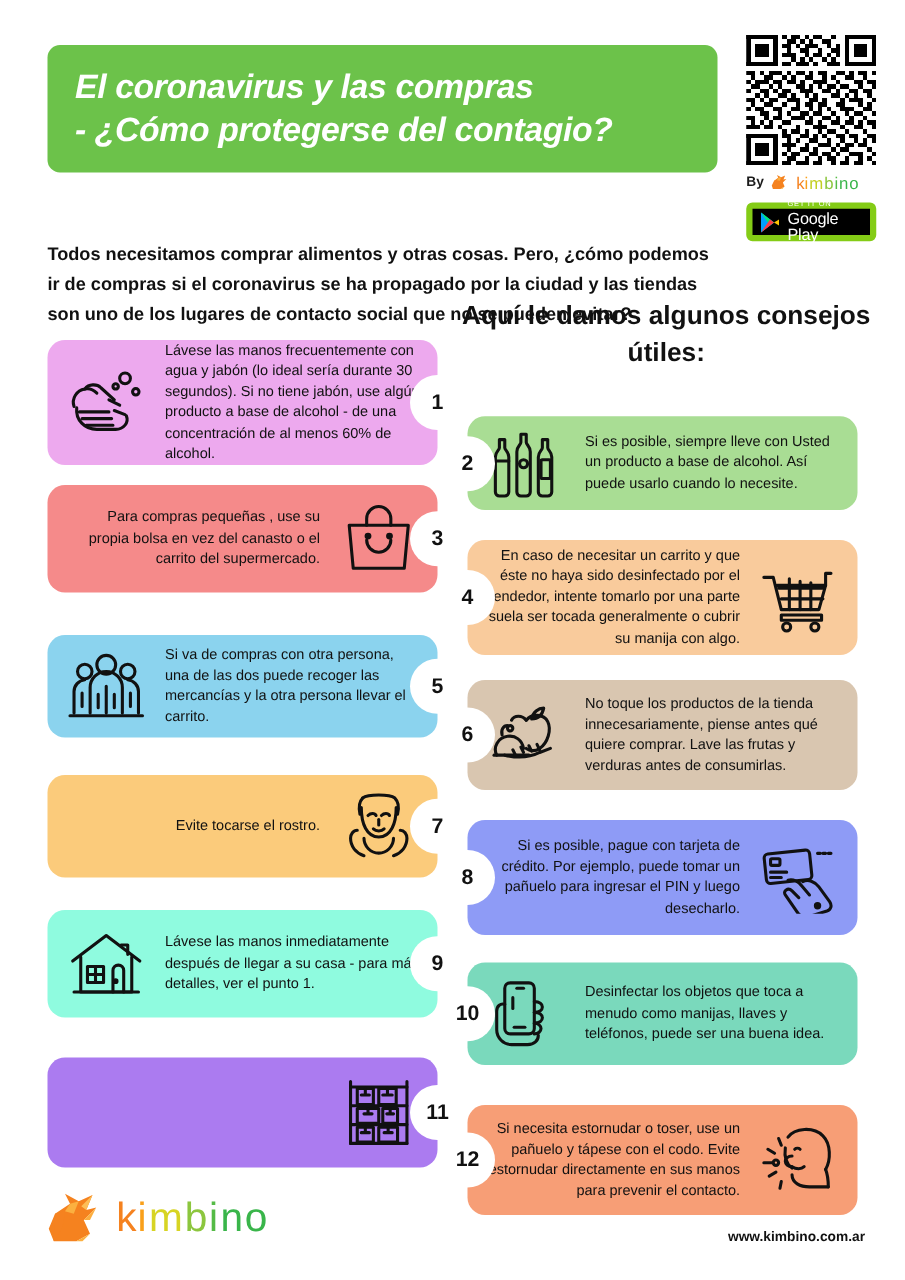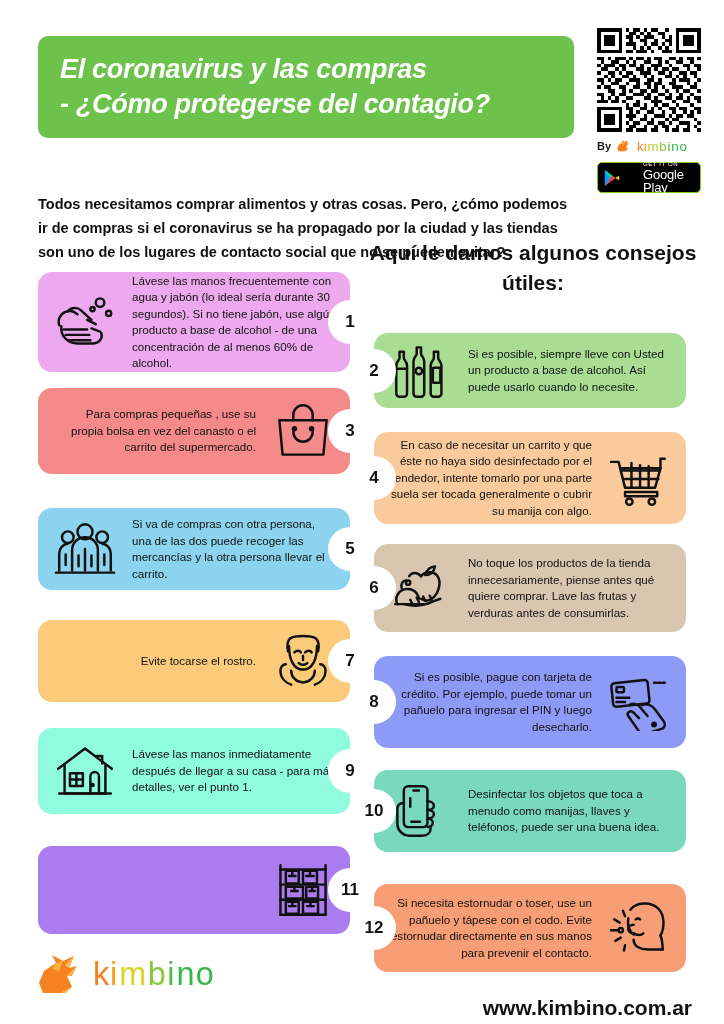--- a/index.html
+++ b/index.html
@@ -28,22 +28,22 @@
   .qr-img { width:104px; height:104px; display:block; }
   .by-row {
     display:flex; align-items:center; justify-content:center;
     gap:5px; margin-top:4px; height:20px;
   }
   .by-text { font-size:11px; font-weight:bold; color:#1a1a1a; }
   .sq-mini { width:16px; height:14px; }
   .kimbino-mini { height:15px; }
   .gp-badge {
     margin-top:6px; width:104px; height:31px; background:#000;
-    border:1px solid #84cc16; border-radius:5px;
-    display:flex; align-items:center; padding:0 6px; gap:23px;
+    border:5px solid #84cc16; border-radius:5px;
+    display:flex; align-items:center; padding:0 6px; gap:6px;
   }
   .gp-tri { width:16px; height:18px; flex:none; }
   .gp-txt { line-height:1; }
   .gp-small { color:#fff; font-size:6px; letter-spacing:.6px; display:block; }
   .gp-big { color:#fff; font-size:13px; font-weight:500; display:block; margin-top:1px; letter-spacing:-.2px;}
 
   
   .intro {
     position:absolute; left:38px; top:160px; width:540px;
     font-size:14.5px; font-weight:bold; line-height:24px; color:#111;margin-top:32px;
@@ -77,21 +77,21 @@
   .card-inner.icon-last  .c-text { text-align:right; padding-right:4px; }
   .c-icon { width:66px; height:58px; flex:none; display:flex; align-items:center; justify-content:center; }
   .c-icon svg { width:100%; height:100%; }
 
   
   .footer-logo { position:absolute; left:36px; top:952px; display:flex; align-items:center; gap:9px; }
   .sq-big { width:48px; height:46px; }
   .kimbino-big { height:34px; }
   .site-url {
     position:absolute; right:32px; top:984px;
-    font-size:21px; font-weight:bold; color:#111;margin-top:12px;
+    font-size:11px; font-weight:bold; color:#111;
   }
 </style>
 </head>
 <body>
 
 <div class="page">
 
   <div class="title-banner">
     <div class="title-line">El coronavirus y las compras</div>
     <div class="title-line">- ¿Cómo protegerse del contagio?</div>

